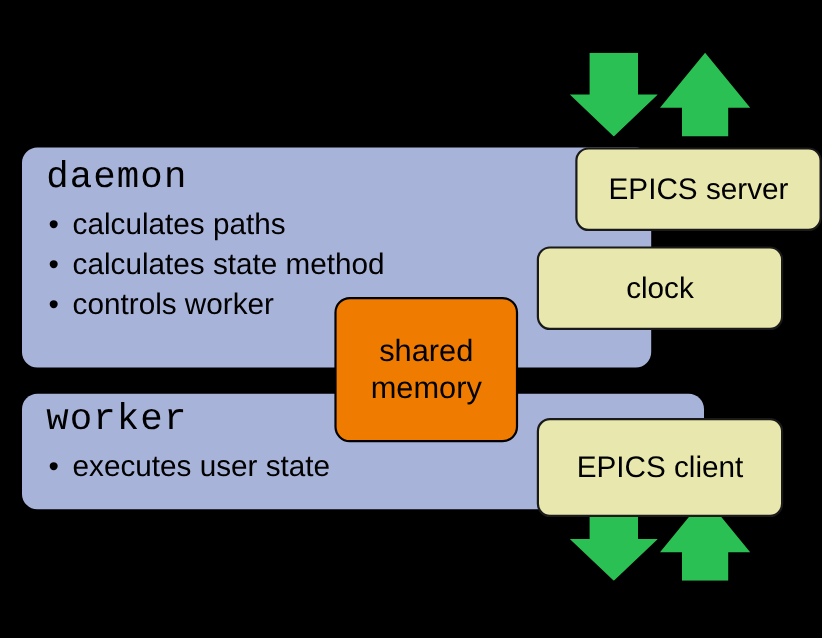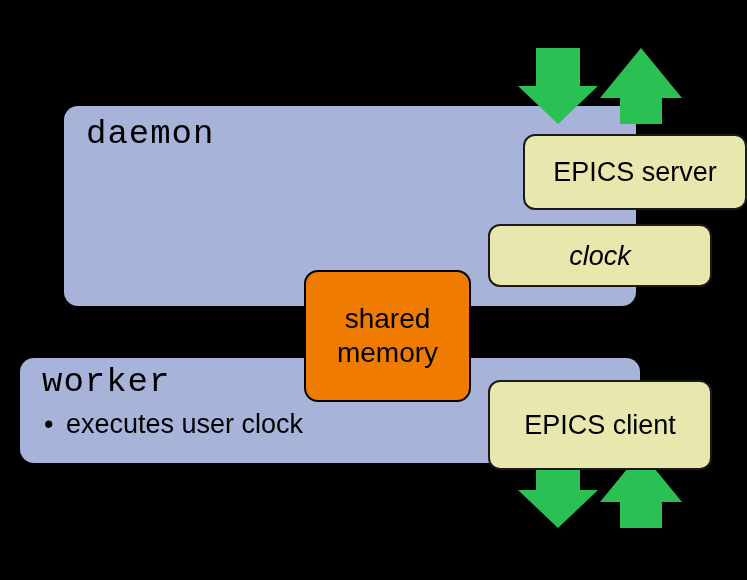--- a/index.html
+++ b/index.html
@@ -25,22 +25,22 @@
   }
 
   
   .panel {
     position: absolute;
     background: #a7b3d9;
     border-radius: 14px;
     z-index: 2;
   }
   #panel-daemon {
-    left: 20px;  top: 106px;
-    width: 572px; height: 200px; margin-left: 44px;
+    left: 20px;  top: 134px;
+    width: 572px; height: 200px;
   }
   #panel-worker {
     left: 20px;  top: 358px;
     width: 620px; height: 105px;
   }
 
   .panel-title {
     position: absolute;
     left: 22px;
     font-family: "Liberation Mono", "DejaVu Sans Mono", monospace;
@@ -93,21 +93,21 @@
     z-index: 4;
   }
   .chip span {
     font-family: "Liberation Sans", sans-serif;
     font-size: 27px;
     line-height: 30px;
     color: #000000;
     white-space: nowrap;
   }
   #chip-epics-server { left: 488px; top: 134px; width: 224px; height: 76px; margin-left: 35px; }
-  #chip-clock        { left: 488px; top: 224px; width: 224px; height: 63px; font-style: italic; }
+  #chip-clock        { left: 488px; top: 224px; width: 224px; height: 76px; }
   #chip-epics-client { left: 488px; top: 380px; width: 224px; height: 90px; }
 
   
   #box-shared-memory {
     position: absolute;
     left: 304px; top: 270px;
     width: 167px; height: 132px;
     background: #ef7c00;
     border: 2px solid #000000;
     border-radius: 14px;
@@ -149,33 +149,38 @@
     </svg>
   </div>
   <div class="arrow" id="arrow-top-up">
     <svg width="82" height="76" viewBox="0 0 82 76" aria-hidden="true">
       <polygon points="41,0 82,50 62,50 62,76 20,76 20,50 0,50" fill="#2bc053"></polygon>
     </svg>
   </div>
 
   <div class="panel" id="panel-daemon">
     <div class="panel-title">daemon</div>
+    <ul class="bullets">
+      <li>calculates paths</li>
+      <li>calculates state method</li>
+      <li>controls worker</li>
+    </ul>
   </div>
 
   <div class="chip" id="chip-epics-server">
     <span>EPICS server</span>
   </div>
   <div class="chip" id="chip-clock">
     <span>clock</span>
   </div>
 
   <div class="panel" id="panel-worker">
     <div class="panel-title">worker</div>
     <ul class="bullets">
-      <li>executes user clock</li>
+      <li>executes user state</li>
     </ul>
   </div>
 
   <div class="chip" id="chip-epics-client">
     <span>EPICS client</span>
   </div>
 
   <div id="box-shared-memory">
     <span>shared</span>
     <span>memory</span>

